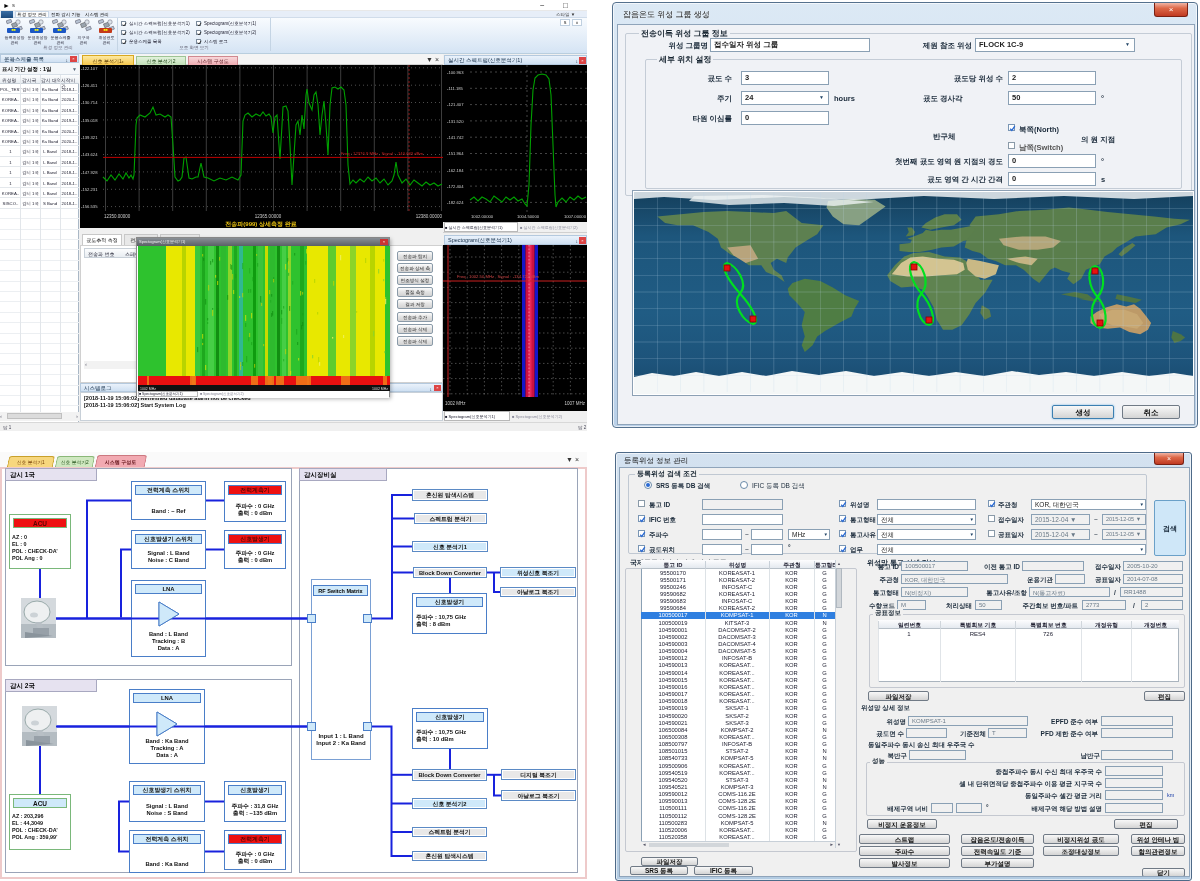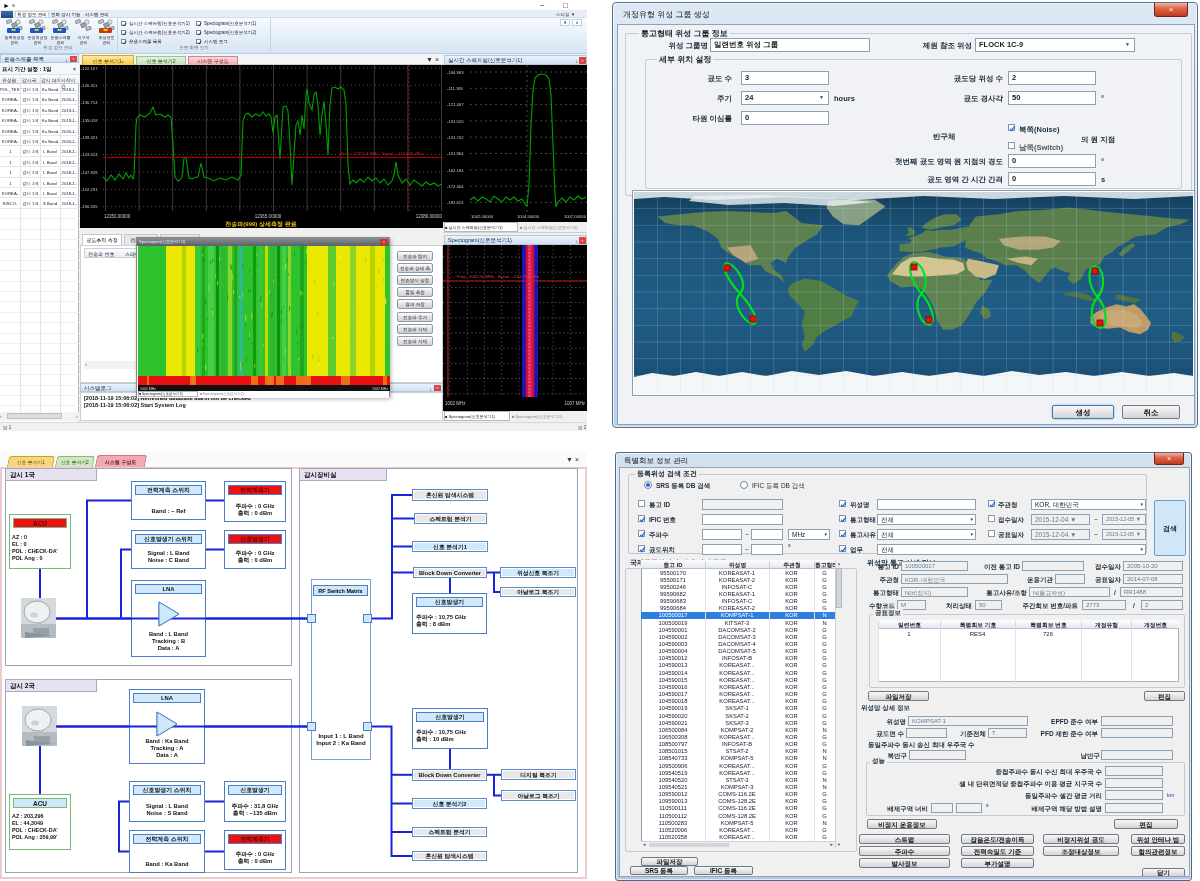--- a/index.html
+++ b/index.html
@@ -523,50 +523,50 @@
         <text x="2" y="144" fill="#ddd" font-size="3.5">1002 MHz</text>
         <text x="250" y="144" fill="#ddd" font-size="3.5" text-anchor="end">1002 MHz</text>
       </svg>
       <div class="a" style="left:0;top:153px;width:252px;height:7px;background:#fff">
         <div class="a" style="left:1px;top:0px;width:60px;height:6px;background:#fff;border:1px solid #b8b8b8;font-size:3.5px;line-height:5px;color:#223">■ Spectogram(신호분석기1)</div>
         <div class="a" style="left:63px;top:1px;width:56px;height:5px;font-size:3.5px;line-height:5px;color:#889">■ Spectogram(신호분석기2)</div>
       </div>
     </div>
   </div>
 <div class="a" style="left:612px;top:2px;width:586px;height:426px;background:linear-gradient(#dce9f5,#b9d0e8);border:1px solid #55718e;border-radius:4px;box-shadow:inset 0 0 0 1px rgba(255,255,255,.65)">
-    <div class="a" style="left:10px;top:6px;font-size:8px;color:#111;text-shadow:0 0 2px #fff">개정유형 위성 그룹 생성</div>
+    <div class="a" style="left:10px;top:6px;font-size:8px;color:#111;text-shadow:0 0 2px #fff">잡음온도 위성 그룹 생성</div>
     <div class="a" style="right:9px;top:0px;width:34px;height:14px;background:linear-gradient(#f0b4a4,#dd6848 40%,#c03a22);border:1px solid #7a2012;border-top:none;border-radius:0 0 3px 3px;color:#fff;font-size:8px;text-align:center;line-height:13px">×</div>
     <div class="a" style="left:4px;top:21px;width:578px;height:401px;background:#f0f2f6;border:1px solid #8fa4ba">
       <div class="gb" style="left:7px;top:8px;width:567px;height:163px;border-color:#c4ccd6"></div>
-      <div class="gbl" style="left:21px;top:3px;background:#f0f2f6">통고형태 위성 그룹 정보</div>
+      <div class="gbl" style="left:21px;top:3px;background:#f0f2f6">전송이득 위성 그룹 정보</div>
       <div class="lbl" style="left:32px;top:16px;width:58px;text-align:right">위성 그룹명</div>
-      <div class="fld" style="left:92px;top:12.5px;width:160px;height:14px;font-weight:bold">일련번호 위성 그룹</div>
+      <div class="fld" style="left:92px;top:12.5px;width:160px;height:14px;font-weight:bold">접수일자 위성 그룹</div>
       <div class="lbl" style="left:286px;top:16px;width:68px;text-align:right">제원 참조 위성</div>
       <div class="fld" style="left:357px;top:12.5px;width:160px;height:14px;font-weight:bold;background:#fff">FLOCK 1C-9<div class="a" style="right:2px;top:2px;width:9px;height:8px;font-size:5px;color:#246;text-align:center">▼</div></div>
       <div class="gb" style="left:27px;top:34px;width:537px;height:130px;border-color:#c4ccd6"></div>
       <div class="gbl" style="left:39px;top:29px;background:#f0f2f6">세부 위치 설정</div>
       <div class="lbl" style="left:56px;top:49px;width:58px;text-align:right">굤도 수</div>
       <div class="fld" style="left:123px;top:46px;width:88px;height:14px;font-weight:bold">3</div>
       <div class="lbl" style="left:305px;top:49px;width:80px;text-align:right">굤도당 위성 수</div>
       <div class="fld" style="left:390px;top:46px;width:88px;height:14px;font-weight:bold">2</div>
       <div class="lbl" style="left:56px;top:69px;width:58px;text-align:right">주기</div>
       <div class="fld" style="left:123px;top:66px;width:88px;height:14px;font-weight:bold">24<div class="a" style="right:2px;top:2px;width:9px;height:8px;font-size:5px;color:#246;text-align:center">▼</div></div>
       <div class="lbl" style="left:216px;top:69px">hours</div>
-      <div class="lbl" style="left:305px;top:69px;width:80px;text-align:right">굤도 경사각</div>
+      <div class="lbl" style="left:305px;top:69px;width:80px;">굤도 경사각</div>
       <div class="fld" style="left:390px;top:66px;width:88px;height:14px;font-weight:bold">50</div>
       <div class="lbl" style="left:483px;top:69px">°</div>
       <div class="lbl" style="left:56px;top:89px;width:58px;text-align:right">타원 이심률</div>
       <div class="fld" style="left:123px;top:86px;width:88px;height:14px;font-weight:bold">0</div>
       <div class="lbl" style="left:315px;top:107px">반구체</div>
       <div class="ck" style="left:390px;top:99px">
         <svg width="7" height="7" viewBox="0 0 7 7" style="position:absolute;left:0;top:0">
           <path d="M1.2,3.8 L2.8,5.4 L5.8,1.2" stroke="#2a6ad4" stroke-width="1.3" fill="none"></path>
         </svg>
       </div>
-      <div class="lbl" style="left:401px;top:100px;font-weight:bold">북쪽(Noise)</div>
+      <div class="lbl" style="left:401px;top:100px;font-weight:bold">북쪽(North)</div>
       <div class="cb" style="left:390px;top:117px"></div>
       <div class="lbl" style="left:401px;top:118px;color:#555">남쪽(Switch)</div>
       <div class="lbl" style="left:463px;top:110px">의 원 지점</div>
       <div class="lbl" style="left:218px;top:132px;width:167px;text-align:right">첫번째 굤도 영역 원 지점의 경도</div>
       <div class="fld" style="left:390px;top:129px;width:88px;height:14px;font-weight:bold">0</div>
       <div class="lbl" style="left:483px;top:132px">°</div>
       <div class="lbl" style="left:255px;top:150px;width:130px;text-align:right">굤도 영역 간 시간 간격</div>
       <div class="fld" style="left:390px;top:147px;width:88px;height:14px;font-weight:bold">0</div>
       <div class="lbl" style="left:483px;top:150px">s</div>
       <div class="a" style="left:14px;top:165px;width:563px;height:206px;background:#fff;border:1px solid #8ca0b4"></div>
@@ -784,21 +784,21 @@
       <polyline points="56,274.5 307,274.5" fill="none" stroke="#1822dd" stroke-width="2"></polyline>
     </svg>
     <svg class="a" style="left:157px;top:149px" width="24" height="26" viewBox="0 0 24 26">
       <path d="M2,1 L22,13 L2,25 Z" fill="#cfe9fa" stroke="#4a7ec8"></path>
     </svg>
     <svg class="a" style="left:155px;top:259px" width="24" height="26" viewBox="0 0 24 26">
       <path d="M2,1 L22,13 L2,25 Z" fill="#cfe9fa" stroke="#4a7ec8"></path>
     </svg>
   </div>
 <div class="a" style="left:615px;top:452px;width:577px;height:429px;background:linear-gradient(#d4e2f0,#b2cbe2);border:1px solid #4e6a88;border-radius:3px;box-shadow:inset 0 0 0 1px rgba(255,255,255,.6)">
-    <div class="a" style="left:8px;top:3px;font-size:7.5px;color:#111">특별회보 정보 관리</div>
+    <div class="a" style="left:8px;top:3px;font-size:7.5px;color:#111">등록위성 정보 관리</div>
     <div class="a" style="right:7px;top:0px;width:30px;height:12px;background:linear-gradient(#f0b4a4,#dd6848 40%,#c03a22);border:1px solid #7a2012;border-top:none;border-radius:0 0 3px 3px;color:#fff;font-size:7px;text-align:center;line-height:11px">×</div>
     <div class="a" style="left:3px;top:14px;width:571px;height:410px;background:#f0f0f0;border:1px solid #8fa4ba;overflow:hidden">
       <div class="gb" style="left:8px;top:6px;width:519px;height:80px"></div>
       <div class="gbl" style="left:15px;top:1px;background:#f0f0f0;font-size:7px">등록위성 검색 조건</div>
       <div class="a" style="left:24px;top:13px;width:8px;height:8px;border:1px solid #6a8aa8;border-radius:50%;background:#fff"></div>
       <div class="a" style="left:26px;top:15px;width:4px;height:4px;border-radius:50%;background:#2a6ad4"></div>
       <div class="a lbl" style="left:36px;top:14px;font-size:6.5px">SRS 등록 DB 검색</div>
       <div class="a" style="left:120px;top:13px;width:8px;height:8px;border:1px solid #6a8aa8;border-radius:50%;background:#fff"></div>
       <div class="a lbl" style="left:132px;top:14px;font-size:6.5px;font-weight:normal">IFIC 등록 DB 검색</div>
       <div class="cb" style="left:18px;top:32px"></div>

